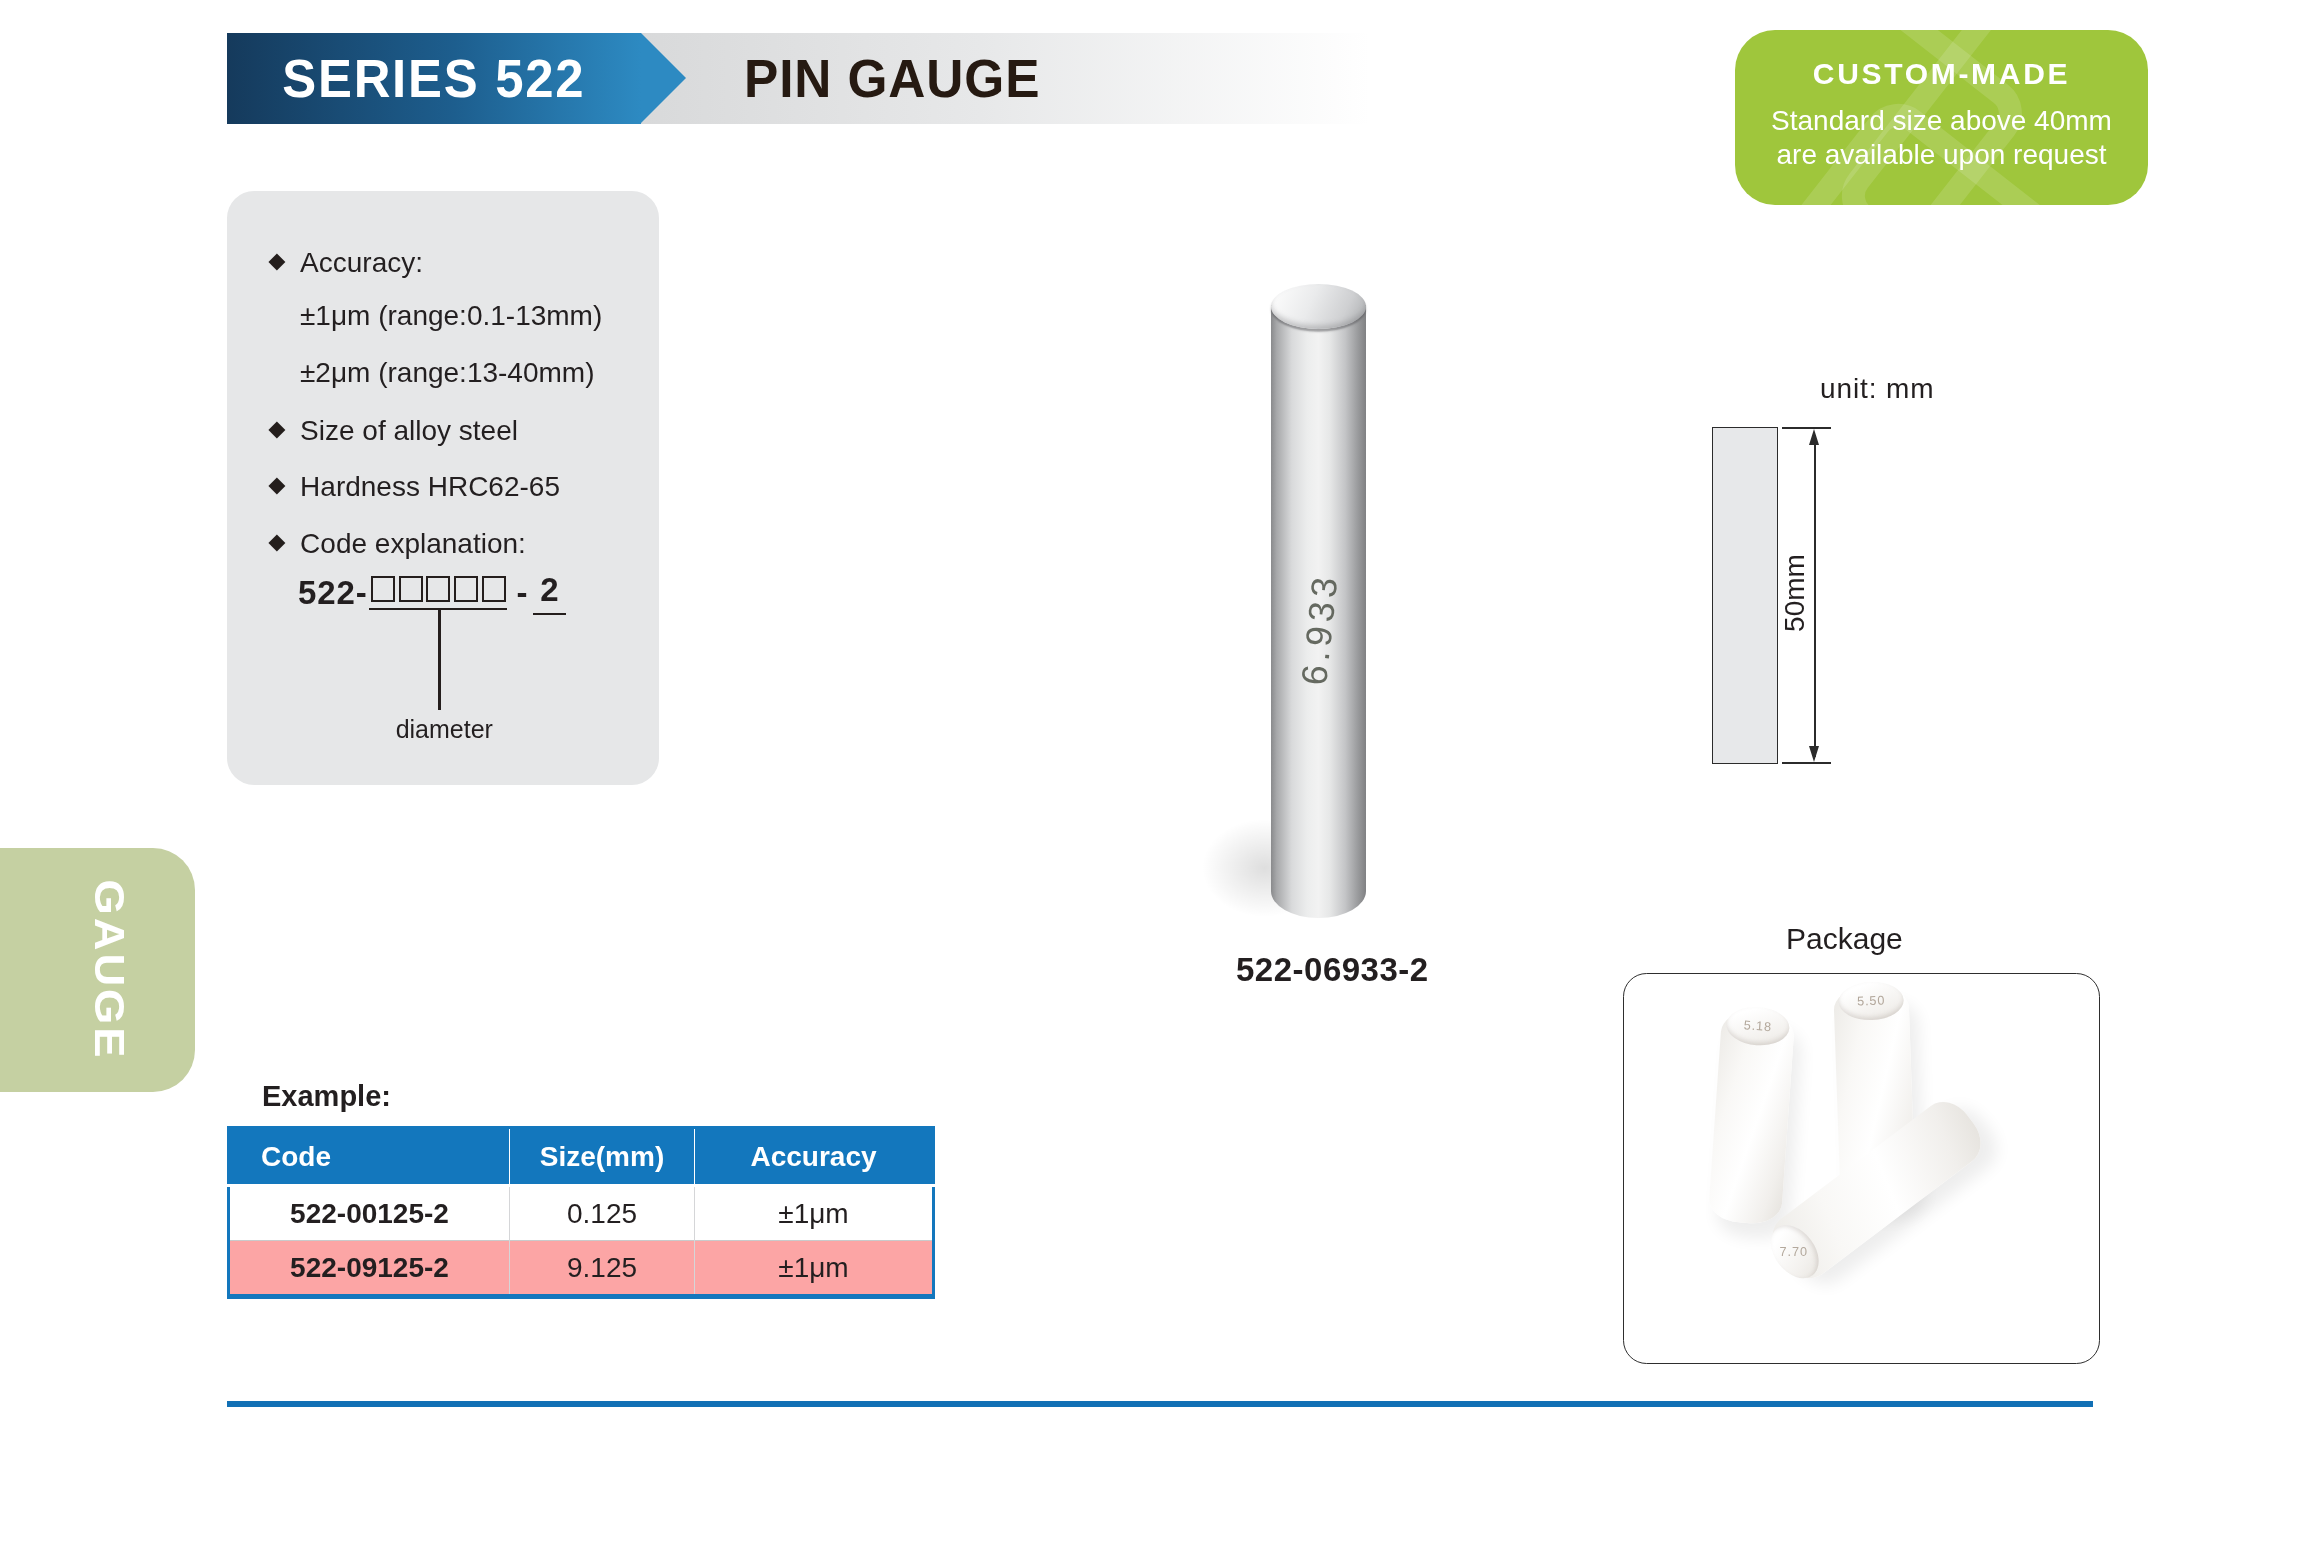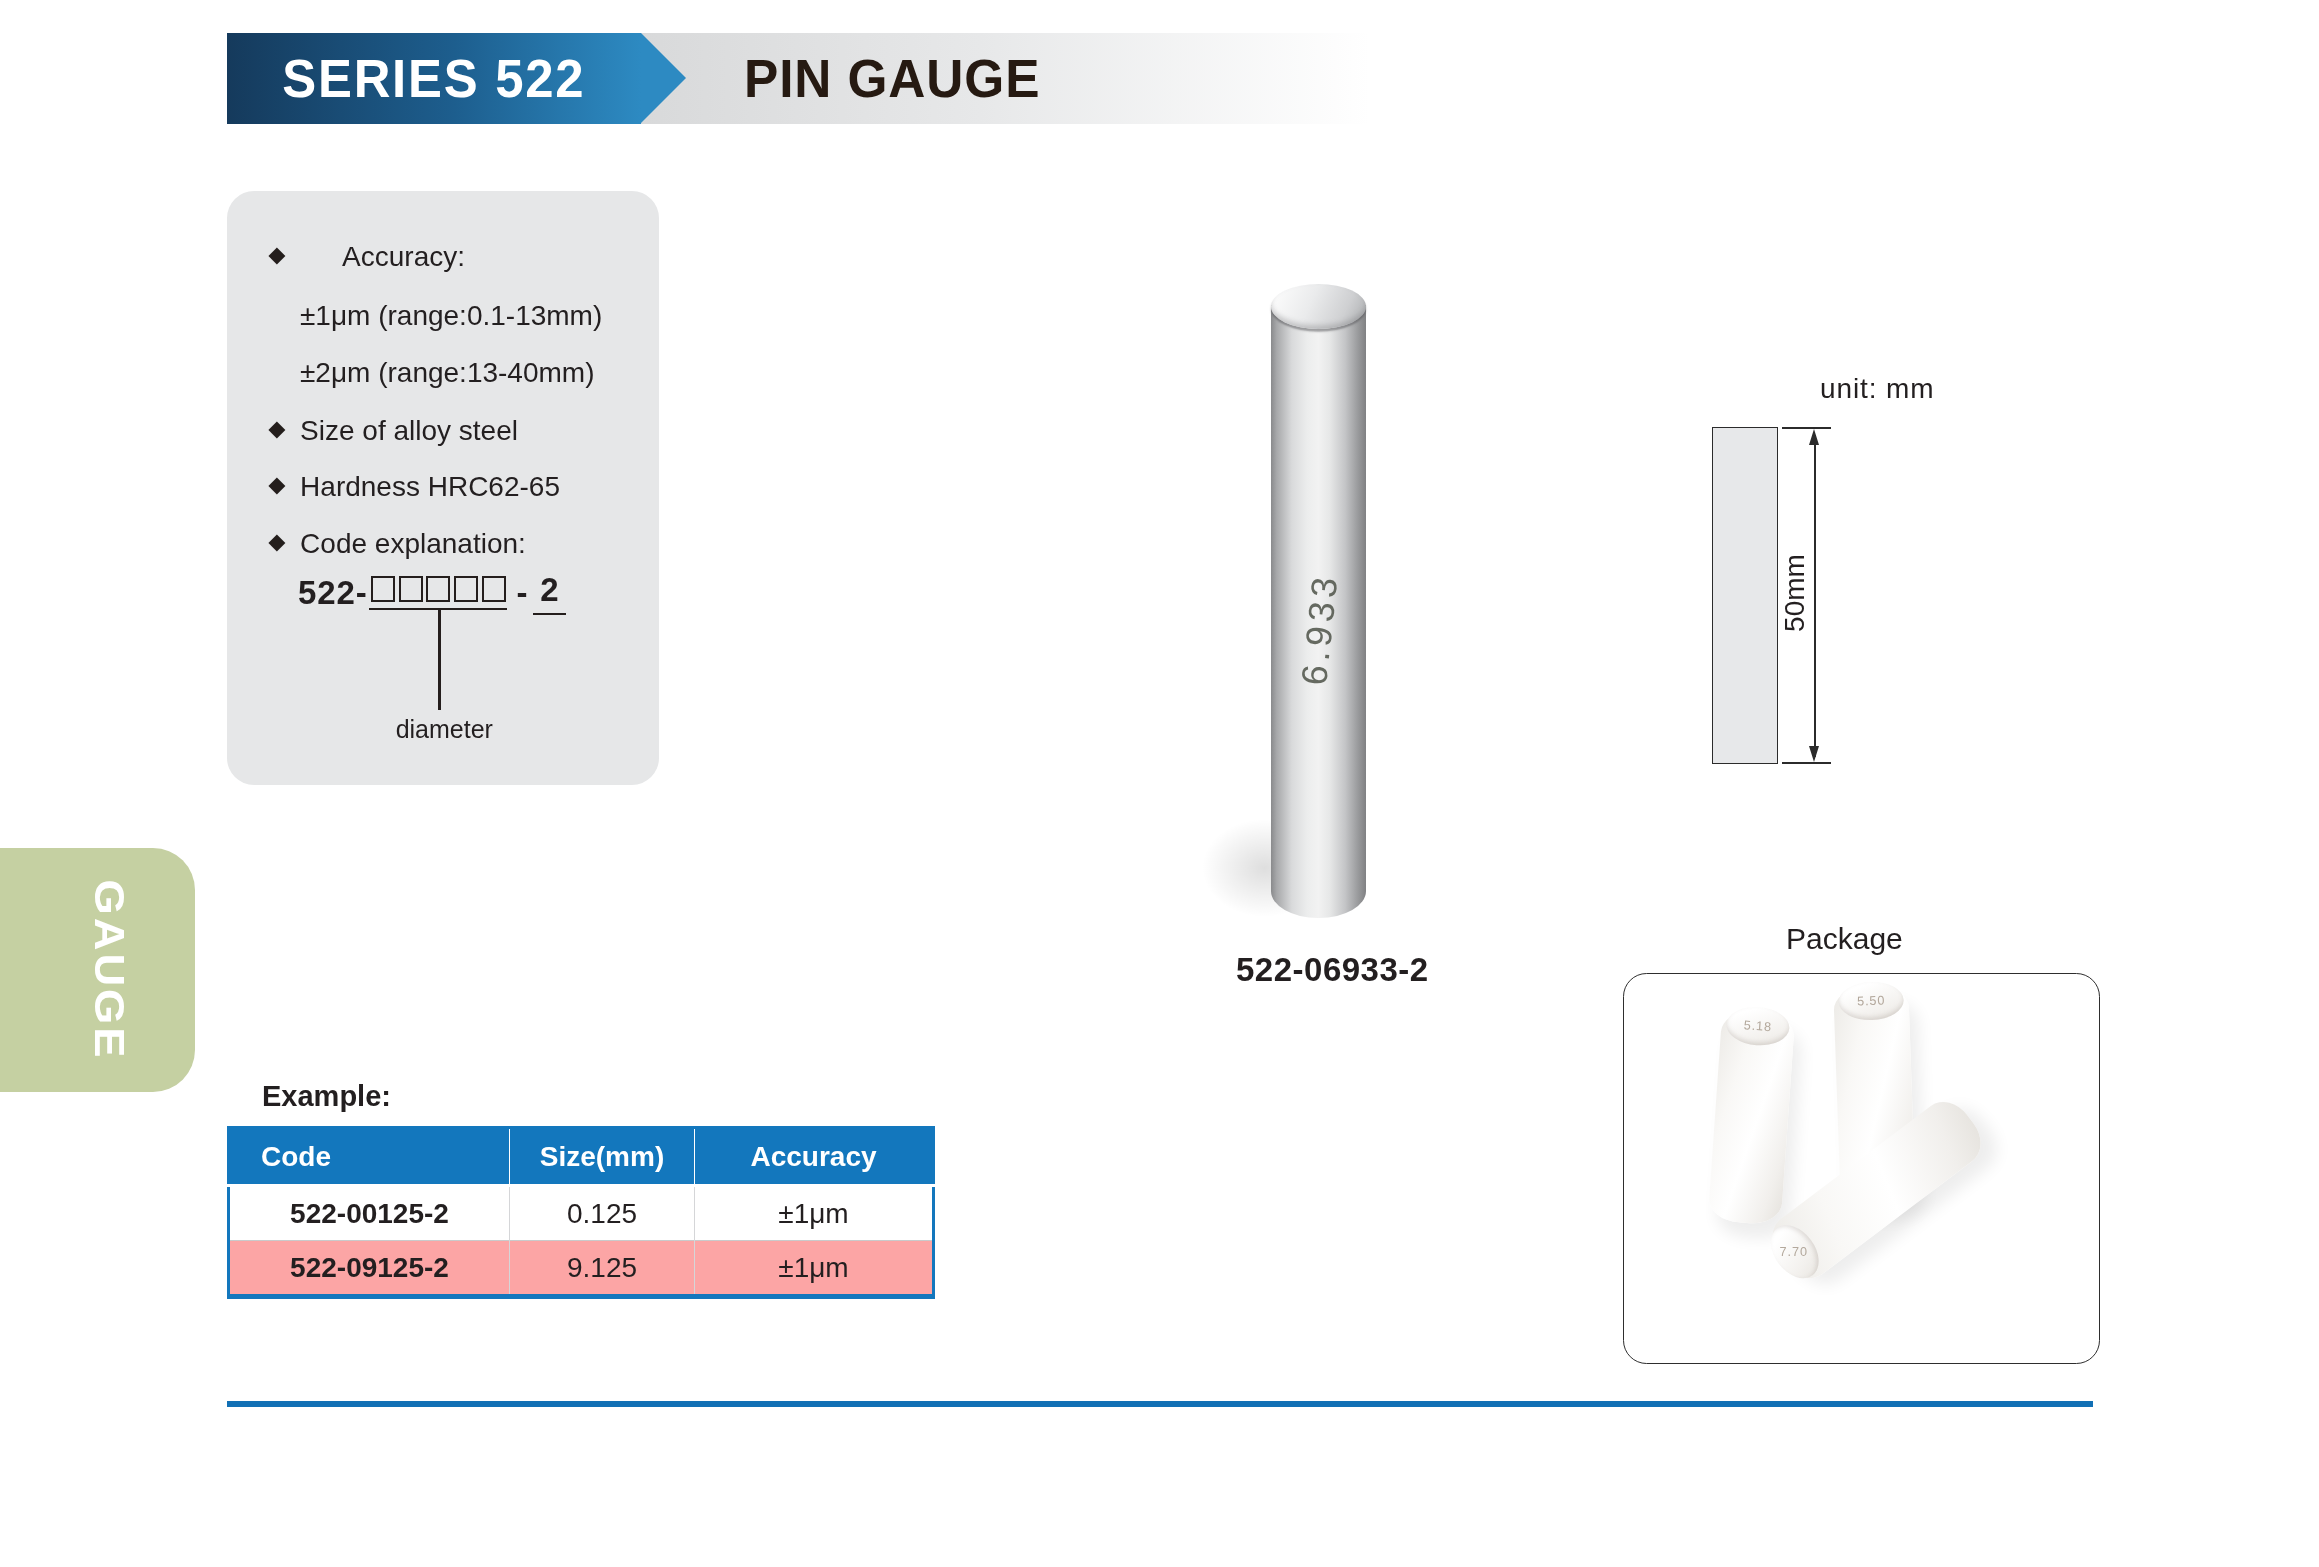--- a/index.html
+++ b/index.html
@@ -27,21 +27,21 @@
   .pat3{width:200px;height:200px;left:55px;top:109px;transform:rotate(38deg);}
   .badge-title{position:relative;margin-top:27px;font-size:30px;font-weight:bold;letter-spacing:2.7px;}
   .badge-line{position:relative;font-size:28px;line-height:34px;}
   .badge-line.first{margin-top:12.7px;}
 
   
   .features-box{position:absolute;left:227px;top:191px;width:432px;height:594px;background:#e6e7e8;border-radius:27px;}
   .f-line{position:absolute;left:44px;display:flex;align-items:flex-start;font-size:28px;white-space:nowrap;}
   .f-sub{position:absolute;left:73px;font-size:28px;white-space:nowrap;}
   .diamond{width:11.8px;height:11.8px;background:#241e1c;transform:rotate(45deg);margin:9px 17.3px 0 0;flex:0 0 11.8px;}
-  .f1{top:50px;gap:42px;} .s1{top:109px;} .s2{top:166px;} .f2{top:224px;} .f3{top:280px;} .f4{top:337px;}
+  .f1{top:56px;} .s1{top:109px;} .s2{top:166px;} .f2{top:224px;} .f3{top:280px;} .f4{top:337px;}
   .code-row{position:absolute;left:71px;top:380px;display:flex;align-items:center;}
   .code-prefix{font-size:33px;font-weight:bold;letter-spacing:0.9px;}
   .code-boxes{position:relative;display:inline-flex;align-items:center;gap:3.6px;padding:0 1.8px 5.5px 1.8px;border-bottom:2.7px solid #241e1c;margin-left:1.8px;}
   .cbox{width:20px;height:22px;border:2.7px solid #241e1c;background:transparent;}
   .code-dash{font-size:33px;font-weight:bold;margin:0 5.5px 0 9px;}
   .code-suffix{font-size:33px;font-weight:bold;border-bottom:2.7px solid #241e1c;padding:0 7.3px 3.6px 7.3px;}
   .code-connector{position:absolute;left:50%;top:100%;width:2.7px;height:102px;background:#241e1c;}
   .code-callout{position:absolute;left:50%;top:calc(100% + 107px);transform:translateX(-44%);
     font-size:25px;font-weight:normal;white-space:nowrap;}
 
@@ -118,20 +118,28 @@
 
 <div class="page">
 
   <div class="hdr-gray"></div>
   <div class="hdr-blue">
     <span class="series-label">SERIES 522</span>
   </div>
   <div class="hdr-arrow"></div>
   <div class="page-title">PIN GAUGE</div>
 
+  <div class="badge">
+    <div class="pat pat1"></div>
+    <div class="pat pat2"></div>
+    <div class="pat pat3"></div>
+    <div class="badge-title">CUSTOM-MADE</div>
+    <div class="badge-line first">Standard size above 40mm</div>
+    <div class="badge-line">are available upon request</div>
+  </div>
 
   <div class="features-box">
     <div class="f-line f1">
       <span class="diamond"></span>
       <span>Accuracy:</span>
     </div>
     <div class="f-sub s1">±1μm (range:0.1-13mm)</div>
     <div class="f-sub s2">±2μm (range:13-40mm)</div>
     <div class="f-line f2">
       <span class="diamond"></span>

